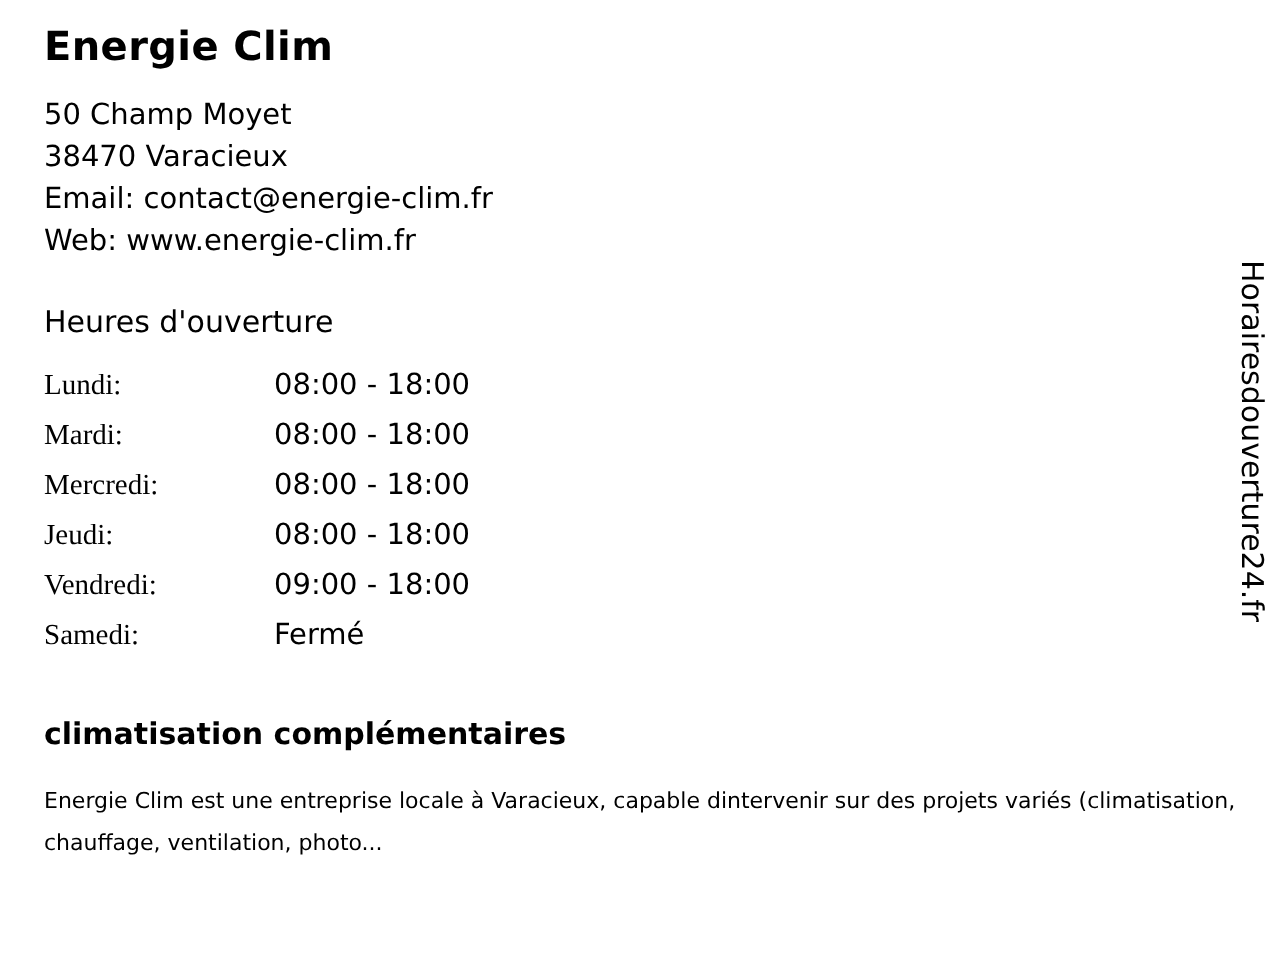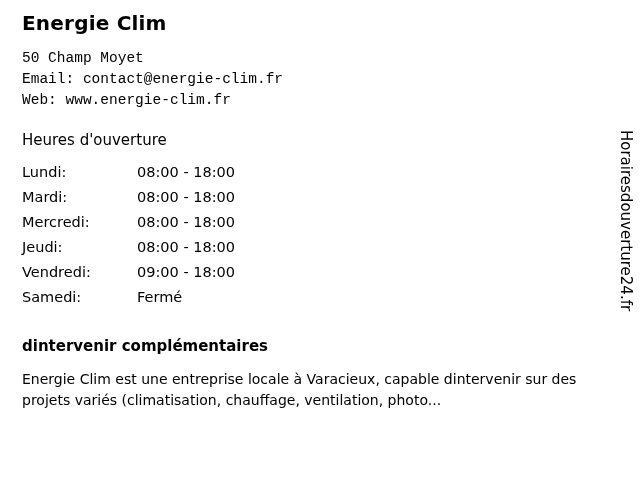--- a/index.html
+++ b/index.html
@@ -31,49 +31,49 @@
     font-size: 20px;
     font-weight: bold;
     line-height: 26px;
     margin: 0 0 12px 0;
     letter-spacing: 0.2px;
   }
   .addr-line {
     font-size: 14.5px;
     line-height: 21px;
     white-space: pre;
-    font-family: Liberation Mono, monospace;
   }
   .section-heading {
     font-size: 15px;
     font-weight: normal;
     margin-top: 20px;
     margin-bottom: 14px;
   }
   table.hours {
     border-collapse: collapse;
     font-size: 14.5px;
   }
   table.hours td {
     padding: 0 0 6px 0;
     line-height: 19px;
     vertical-align: top;
     white-space: pre;
   }
   table.hours td.day {
     width: 115px;
+    font-family: Liberation Serif, serif;
   }
   .extra-heading {
     font-size: 15px;
     font-weight: bold;
     margin-top: 24px;
     margin-bottom: 14px;
   }
   .extra-text {
-    font-size: 14px;
+    font-size: 11px;
     line-height: 21px;
     width: 600px;
     white-space: pre-wrap;
   }
   .vertical-label {
     position: absolute;
     right: 6px;
     top: 130px;
     font-size: 15px;
     line-height: 16px;
@@ -87,20 +87,21 @@
 <body>
 
 <div class="page">
 
   <div class="content">
 
     <div class="biz-title">Energie Clim</div>
 
     <div>
       <div class="addr-line">50 Champ Moyet</div>
+      <div class="addr-line">38470 Varacieux</div>
       <div class="addr-line">Email: contact@energie-clim.fr</div>
       <div class="addr-line">Web: www.energie-clim.fr</div>
     </div>
 
     <div class="section-heading">Heures d'ouverture</div>
 
     <table class="hours">
       <tbody>
         <tr>
           <td class="day">Lundi:</td>
@@ -122,20 +123,20 @@
           <td class="day">Vendredi:</td>
           <td class="time">09:00 - 18:00</td>
         </tr>
         <tr>
           <td class="day">Samedi:</td>
           <td class="time">Fermé</td>
         </tr>
       </tbody>
     </table>
 
-    <div class="extra-heading">dintervenir complémentaires</div>
+    <div class="extra-heading">climatisation complémentaires</div>
     <div class="extra-text">Energie Clim est une entreprise locale à Varacieux, capable dintervenir sur des projets variés (climatisation, chauffage, ventilation, photo...</div>
 
   </div>
 
   <div class="vertical-label">Horairesdouverture24.fr</div>
 
 </div>
 
 </body></html>

